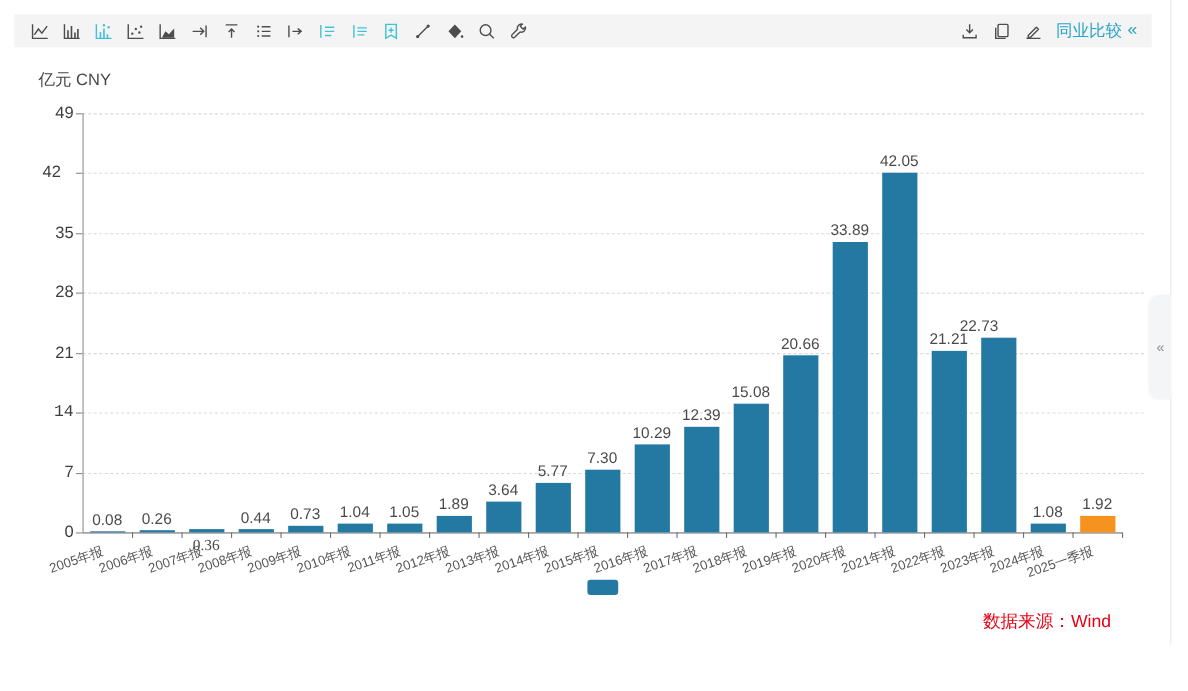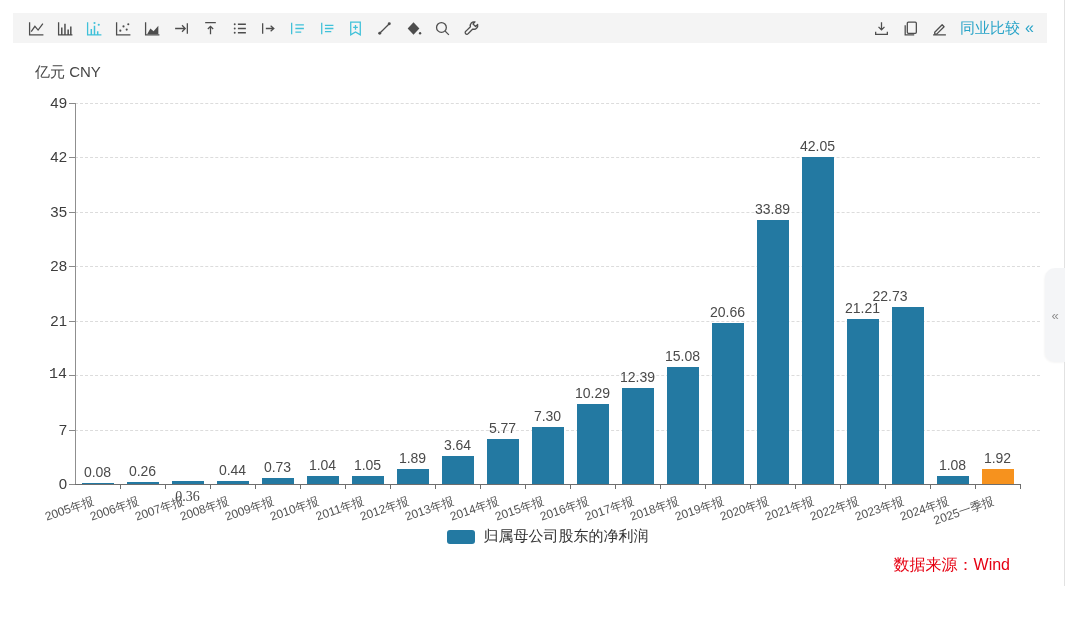--- a/index.html
+++ b/index.html
@@ -189,21 +189,21 @@
       <div class="gridline" style="left: 75px; top: 320.714px; width: 965px;"></div>
       <div class="ytick" style="left: 27px; top: 311.714px;">21</div>
       <div class="ystub" style="left: 69px; top: 320.714px; width: 6px;"></div>
       <div class="gridline" style="left: 75px; top: 266.286px; width: 965px;"></div>
       <div class="ytick" style="left: 27px; top: 257.286px; text-align: right;">28</div>
       <div class="ystub" style="left: 69px; top: 266.286px; width: 6px;"></div>
       <div class="gridline" style="left: 75px; top: 211.857px; width: 965px;"></div>
       <div class="ytick" style="left: 27px; top: 202.857px;">35</div>
       <div class="ystub" style="left: 69px; top: 211.857px; width: 6px;"></div>
       <div class="gridline" style="left: 75px; top: 157.429px; width: 965px;"></div>
-      <div class="ytick" style="left: 27px; top: 148.429px;">42</div>
+      <div class="ytick" style="left: 27px; top: 148.429px; text-align: center;">42</div>
       <div class="ystub" style="left: 69px; top: 157.429px; width: 6px;"></div>
       <div class="gridline" style="left: 75px; top: 103px; width: 965px;"></div>
       <div class="ytick" style="left: 27px; top: 94px;">49</div>
       <div class="ystub" style="left: 69px; top: 103px; width: 6px;"></div>
       <div class="yaxis" style="left: 75px; top: 103px; height: 381px;"></div>
       <div class="xaxis" style="left: 75px; top: 484px; width: 945px;"></div>
       <div class="bar" style="left: 81.5px; top: 482.5px; width: 32px; height: 1.5px; background: rgb(35, 121, 162);"></div>
       <div class="bar-label" style="left: 97.5px; top: 463.5px;">0.08</div>
       <div class="xlab" style="right: 974.5px; top: 493px;">2005年报</div>
       <div class="xtick" style="left: 120px; top: 484px;"></div>
@@ -284,21 +284,20 @@
       <div class="xlab" style="right: 119.5px; top: 493px;">2024年报</div>
       <div class="xtick" style="left: 975px; top: 484px;"></div>
       <div class="bar" style="left: 981.5px; top: 469.071px; width: 32px; height: 14.929px; background: rgb(246, 146, 30);"></div>
       <div class="bar-label" style="left: 997.5px; top: 450.071px;">1.92</div>
       <div class="xlab" style="right: 74.5px; top: 493px;">2025一季报</div>
       <div class="xtick" style="left: 1020px; top: 484px;"></div>
     </div>
 
   <div class="legend">
     <span class="legend-marker" id="legendMarker" style="background: rgb(35, 121, 162);"></span>
-    <span class="legend-label">归属母公司股东的净利润</span>
   </div>
 
   <div class="source" id="sourceLabel" style="color: rgb(230, 0, 18);">数据来源：Wind</div>
 
   <div class="side-divider"></div>
   <div class="side-tab">
     <span>«</span>
   </div>
 
 </div>

